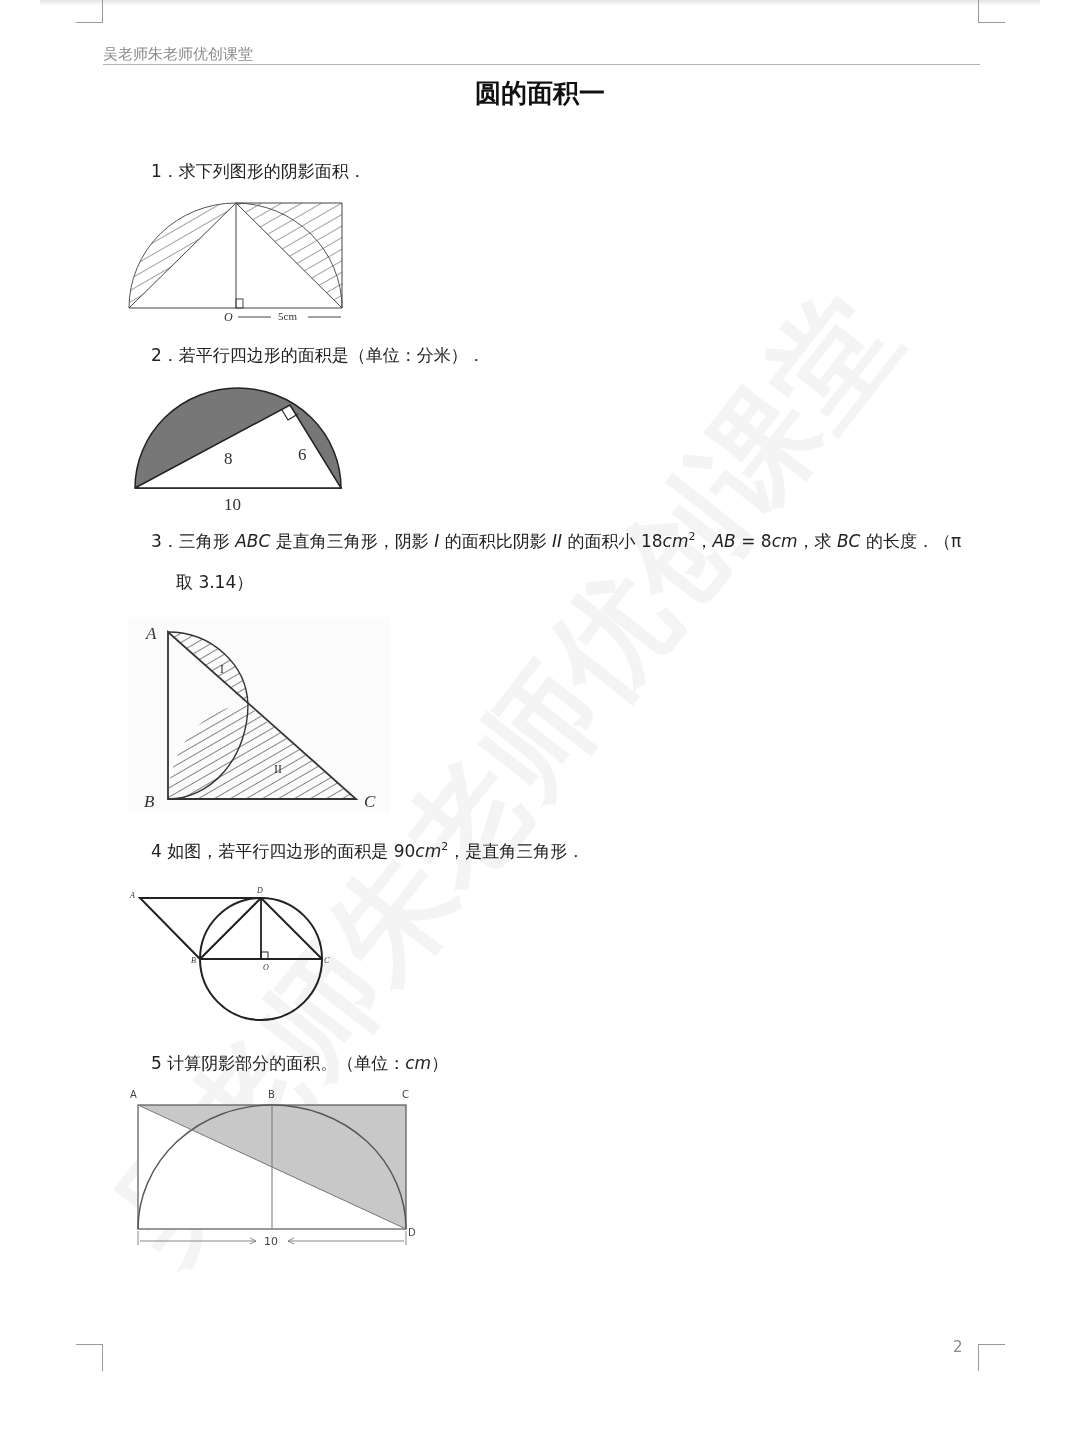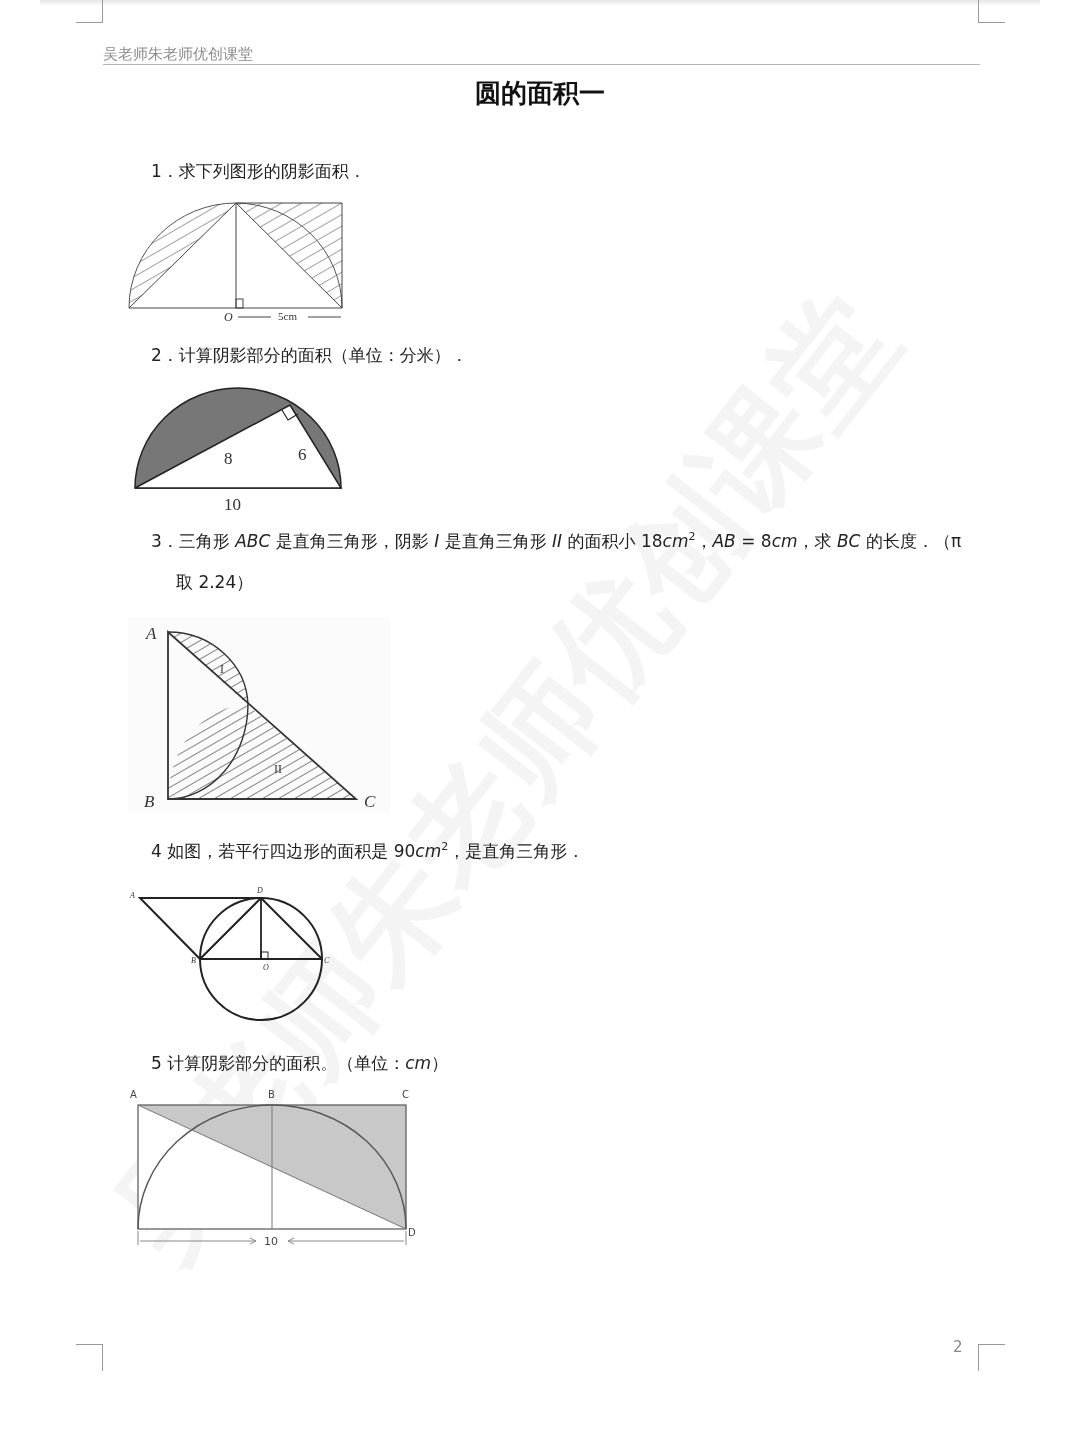--- a/index.html
+++ b/index.html
@@ -56,35 +56,35 @@
   <line x1="110" y1="3" x2="110" y2="108" stroke="#444"></line>
   <line x1="3" y1="108" x2="110" y2="3" stroke="#444"></line>
   <rect x="110" y="99" width="7" height="9" fill="none" stroke="#444"></rect>
   <text x="98" y="121" font-family="Liberation Serif, serif" font-style="italic" font-size="12" fill="#333">O</text>
   <line x1="112" y1="117" x2="145" y2="117" stroke="#444"></line>
   <line x1="182" y1="117" x2="215" y2="117" stroke="#444"></line>
   <text x="152" y="120" font-family="Liberation Serif, serif" font-size="11" fill="#333">5cm</text>
 </svg>
 
 <div class="q" style="top:344px;">
-  <span>2．</span><span>计算阴影部分的面积（单位：分米）．</span>
+  <span>2．</span><span>若平行四边形的面积是（单位：分米）．</span>
 </div>
 <svg class="fig" style="left:130px;top:380px;" width="220" height="140">
   <path d="M5,108 A103,100 0 0 1 211,108 Z" fill="#777" stroke="#222" stroke-width="1.5"></path>
   <path d="M5,108 L160,25 L211,108 Z" fill="#ffffff" stroke="#222" stroke-width="1.5"></path>
   <path d="M152,30 L158,40 L168,34" fill="none" stroke="#222" stroke-width="1.2"></path>
   <text x="94" y="84" font-family="Liberation Serif, serif" font-size="17" fill="#333">8</text>
   <text x="168" y="80" font-family="Liberation Serif, serif" font-size="17" fill="#333">6</text>
   <text x="94" y="130" font-family="Liberation Serif, serif" font-size="17" fill="#333">10</text>
 </svg>
 
 <div class="q" style="top:530px;">
-  <span>3．</span><span>三角形 </span><i>ABC</i><span> 是直角三角形，阴影 </span><i>I</i><span> 是直角三角形 </span><i>II</i><span> 的面积小 18</span><i>cm</i><sup>2</sup><span>，</span><i>AB</i><span> = 8</span><i>cm</i><span>，求 </span><i>BC</i><span> 的长度．（π</span>
+  <span>3．</span><span>三角形 </span><i>ABC</i><span> 是直角三角形，阴影 </span><i>I</i><span> 的面积比阴影 </span><i>II</i><span> 的面积小 18</span><i>cm</i><sup>2</sup><span>，</span><i>AB</i><span> = 8</span><i>cm</i><span>，求 </span><i>BC</i><span> 的长度．（π</span>
 </div>
-<div class="q" style="top:571px;left:128px;">取 2.24）</div>
+<div class="q" style="top:571px;left:128px;">取 3.14）</div>
 <svg class="fig" style="left:128px;top:617px;" width="262" height="196">
   <rect x="0" y="0" width="262" height="196" fill="#fbfbfb"></rect>
   <defs>
     <pattern id="h3" width="8" height="8" patternUnits="userSpaceOnUse" patternTransform="rotate(60)">
       <line x1="0" y1="0" x2="0" y2="8" stroke="#333" stroke-width="1.2"></line>
     </pattern>
   </defs>
 
   <path d="M40,15 A80,75 0 0 1 120,88 Z" fill="url(#h3)"></path>
 

